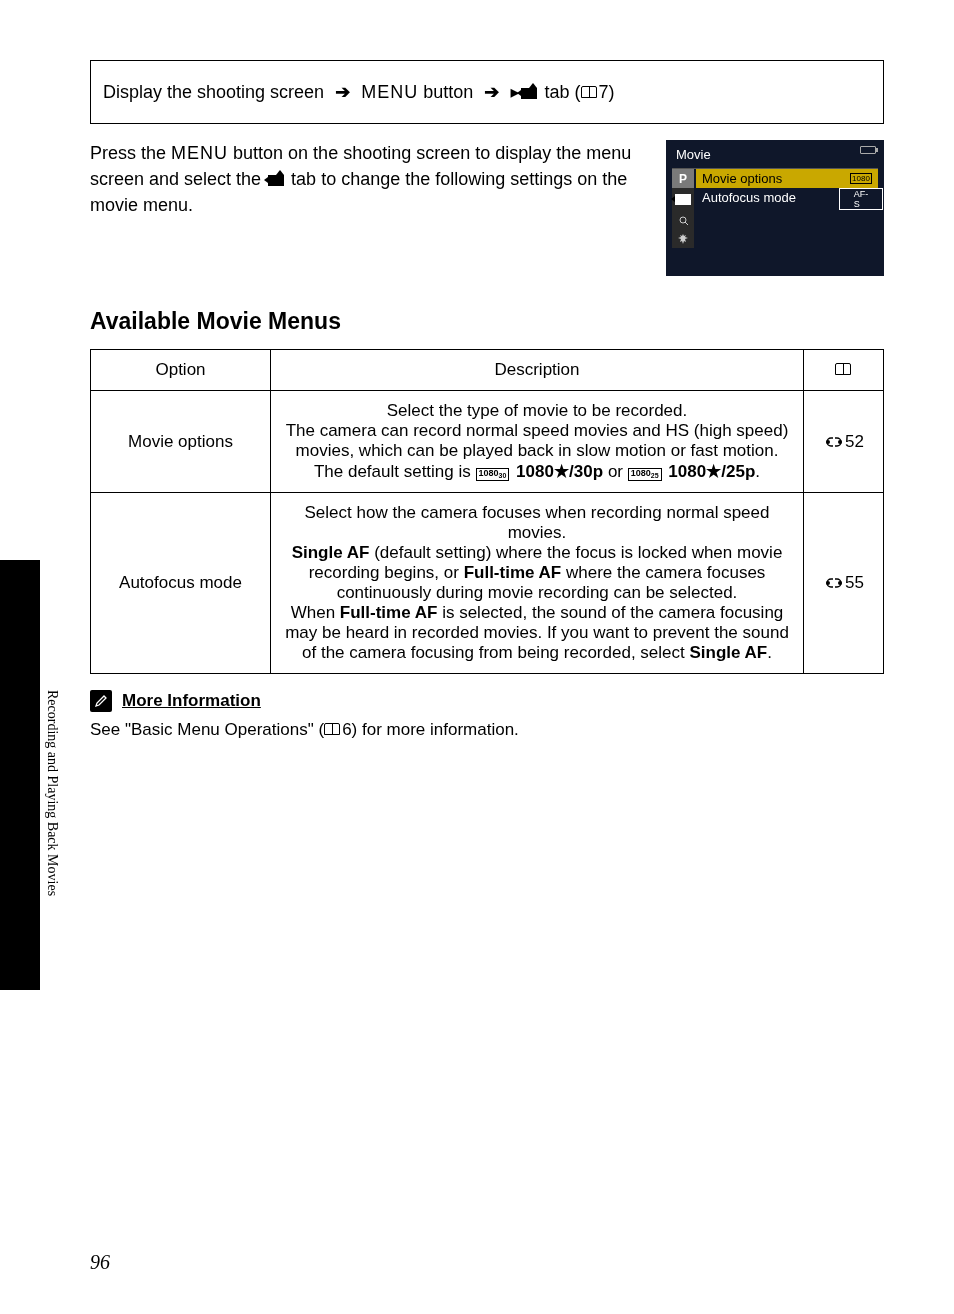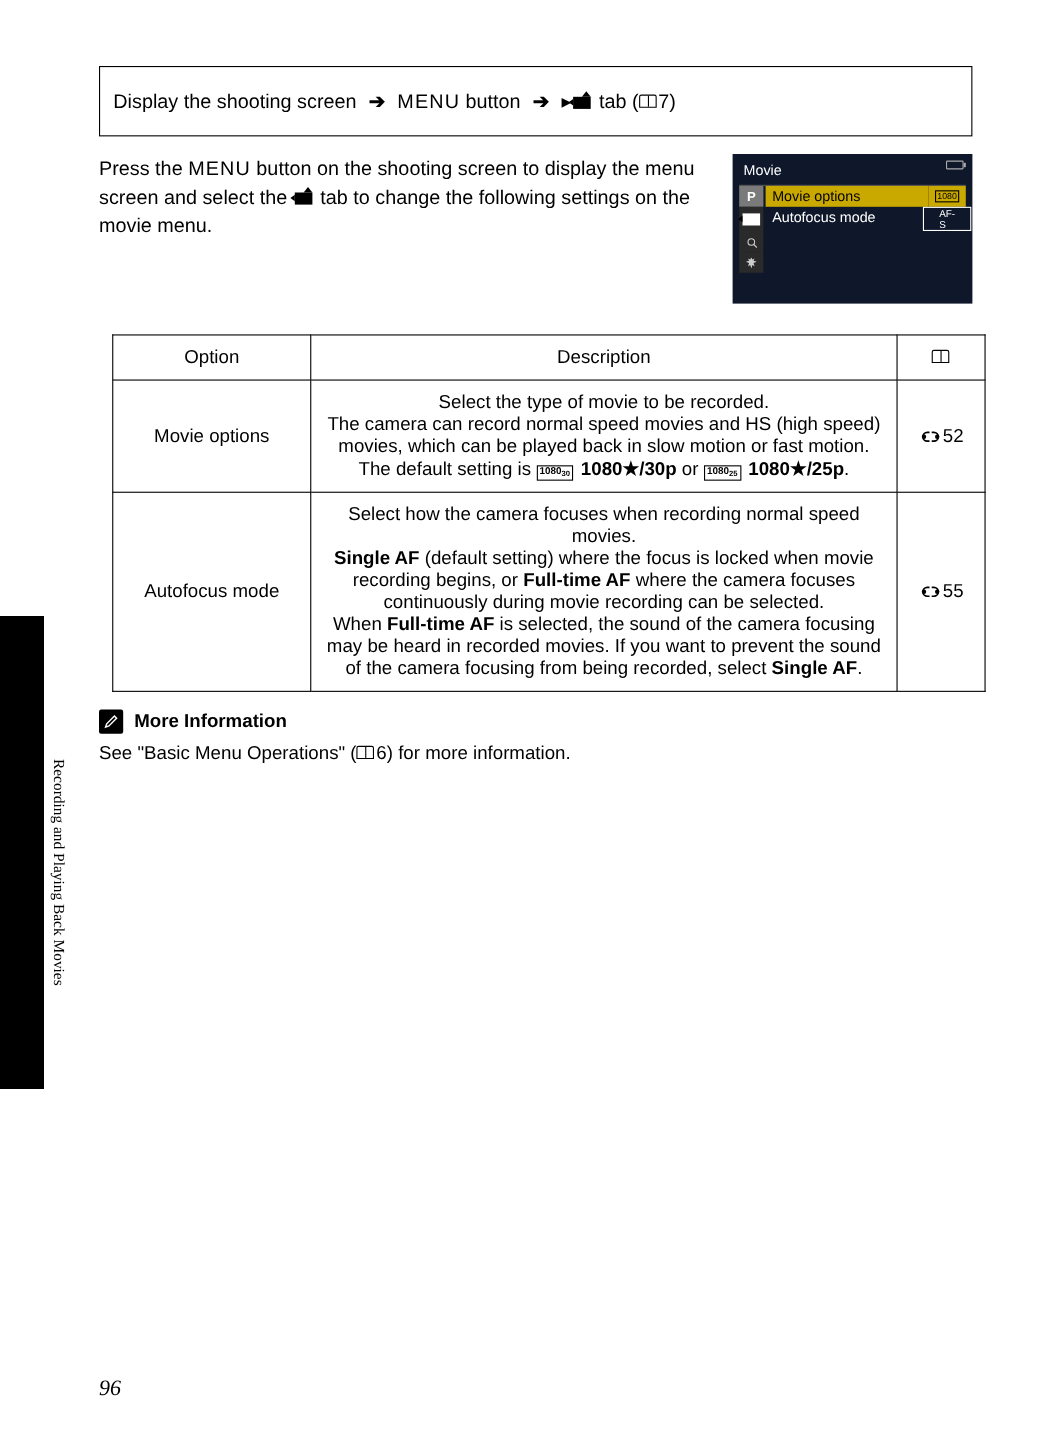--- a/index.html
+++ b/index.html
@@ -62,38 +62,37 @@
   .lcd-right .afs{border:1px solid #fff;padding:0 14px;font-size:9px;}
   .lcd-batt{position:absolute;top:6px;right:8px;width:16px;height:8px;border:1px solid #aaa;border-radius:1px;}
   .lcd-batt::after{content:"";position:absolute;right:-3px;top:1px;width:2px;height:4px;background:#aaa;}
   h2.section {
     font-size:23px; font-weight:700; margin:32px 0 14px 0;
   }
   table.options {
     width:100%;
     border-collapse:collapse;
     font-size:17px;
-    margin-left:12px;
   }
   table.options th, table.options td {
     border:1px solid #000;
     padding:10px 12px;
     vertical-align:middle;
     text-align:center;
   }
   table.options th { font-weight:400; text-align:center; background:#fff;}
   table.options td.opt { text-align:center; width:180px;}
   table.options td.ref { text-align:center; width:80px; white-space:nowrap;}
   .link-icon{display:inline-block;vertical-align:-1px;}
   .link-icon svg{display:block;}
   .mini1080{display:inline-block;font-size:9px;font-weight:700;border:1px solid #000;padding:0 2px;vertical-align:1px;line-height:1.1;position:relative;margin-right:2px;}
   .mini1080 sub{font-size:7px;vertical-align:-2px;}
   .more-info{display:flex;align-items:center;gap:10px;margin-top:16px;}
   .pencil-box{width:22px;height:22px;background:#000;color:#fff;display:flex;align-items:center;justify-content:center;font-size:14px;border-radius:2px;}
-  .more-info .label{font-weight:700;font-size:17px;}
+  .more-info .label{font-weight:700;font-size:17px;text-decoration:underline;}
   .more-text{font-size:17px;margin-top:8px;}
   .side-tab{
     position:absolute; left:0; top:560px; width:40px; height:430px;
     background:#000;
   }
   
   .side-label2{
     position:absolute; left:44px; top:690px;
     writing-mode: vertical-rl;
     font-size:14px;
@@ -163,20 +162,21 @@
           <svg width="12" height="12" viewBox="0 0 12 12">
               <path d="M6 1 L7 3 L9 2 L8 4 L11 5 L8 6 L9 9 L7 8 L6 11 L5 8 L3 9 L4 6 L1 5 L4 4 L3 2 L5 3 Z" fill="#ccc"></path>
             </svg>
         </div>
         <div class="lcd-cell">&nbsp;</div>
         <div class="lcd-right"></div>
       </div>
     </div>
   </div>
 
+  <h2 class="section">Available Movie Menus</h2>
 
   <table class="options">
     <thead>
       <tr>
         <th>Option</th>
         <th>Description</th>
         <th><span class="book-icon"></span></th>
       </tr>
     </thead>
     <tbody>

